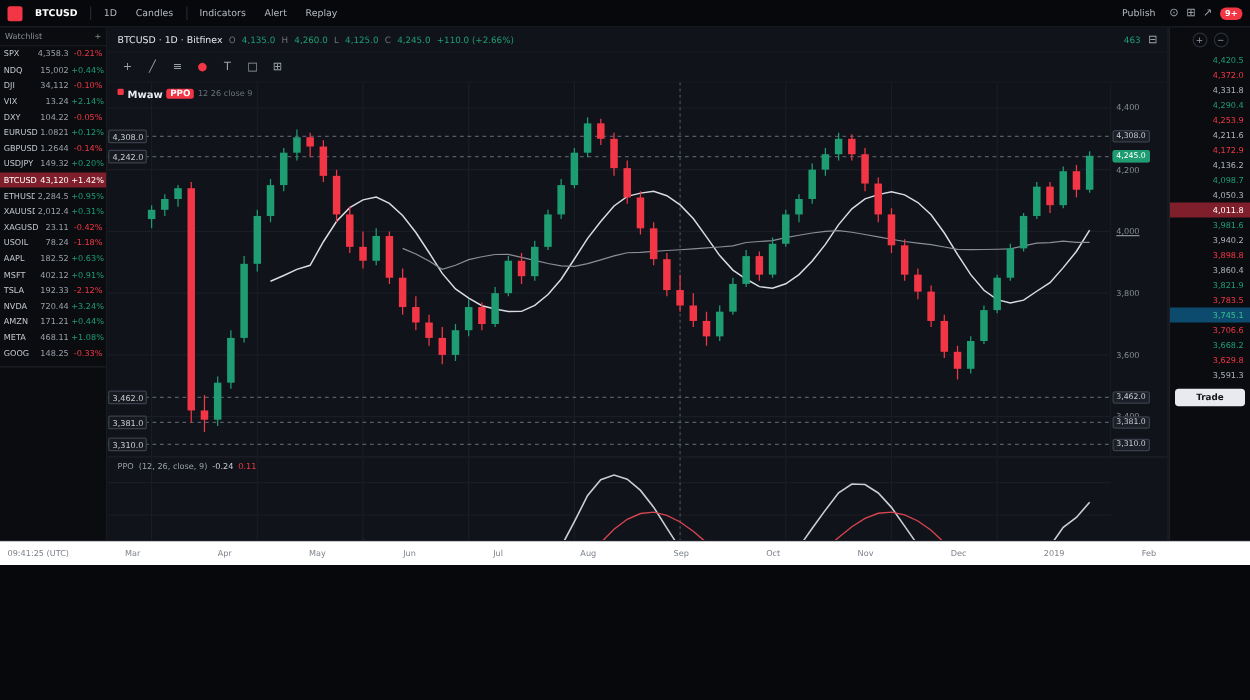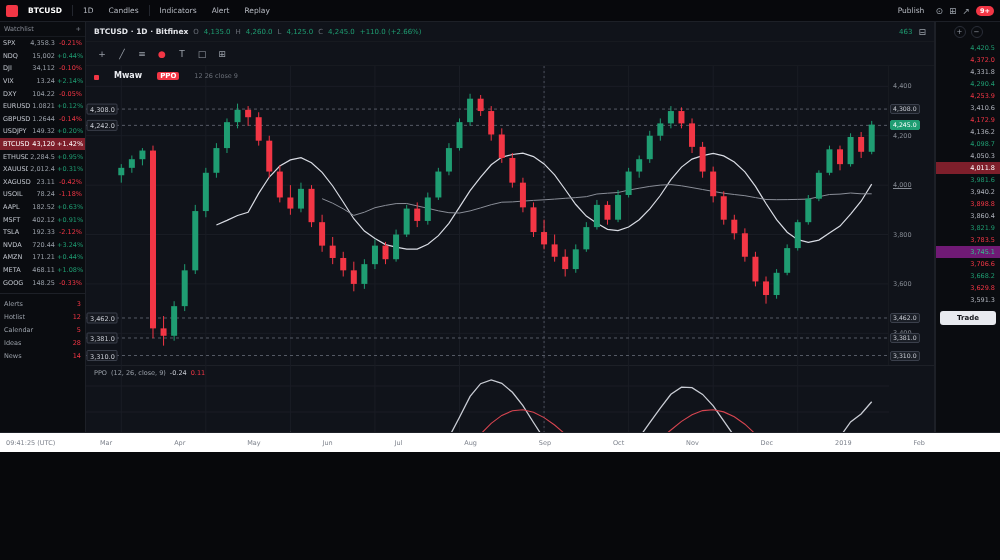--- a/index.html
+++ b/index.html
@@ -27,50 +27,50 @@
   .wl-ch.r{color:#f23645}.wl-ch.g{color:#1f9d72}
   .wl-row.hl{background:#7e1f2b}
   .wl-row.hl .wl-sym,.wl-row.hl .wl-val,.wl-row.hl .wl-ch{color:#fff}
   .sep{height:1px;background:#1d2027;margin:4px 0}
   .pn-row{display:flex;justify-content:space-between;padding:2.5px 4px;color:#9aa0a9}
   .pn-val{color:#f23645}
 
   
   .main{position:absolute;top:22px;left:86px;width:849px;bottom:20px;background:#10131a;border-right:1px solid #1d2027;display:flex;flex-direction:column}
   .chead{height:20px;flex:none;display:flex;align-items:center;gap:5px;padding:0 8px;font-size:7px;color:#9aa0a9;border-bottom:1px solid #171a20}
-  .chead .t{color:#e4e6eb;font-size:7.5px;font-weight:bold}
+  .chead .t{color:#e4e6eb;font-size:7.5px;font-weight:normal}
   .lbl{color:#6b7079}
   .gv{color:#1f9d72}
   .chead-right{margin-left:auto;display:flex;align-items:center;gap:6px;color:#6b7079}
   .tools{height:24px;flex:none;display:flex;align-items:center;gap:4px;padding:0 8px;border-bottom:1px solid #171a20}
   .tool{width:16px;height:16px;display:flex;align-items:center;justify-content:center;color:#9aa0a9;border-radius:2px;font-size:9px;cursor:pointer}
   .tool.active{color:#f23645}
   .chartwrap{position:relative;height:300px;flex:none;display:flex;border-bottom:1px solid #1d2027}
   svg{display:block;background:transparent}
   .axis{width:46px;position:relative;border-left:1px solid #171a20;font-size:6.5px;color:#868b94;flex:none}
   .tick{position:absolute;left:4px}
   .tag{position:absolute;left:1px;padding:0 2px;border-radius:2px;font-size:6.2px;background:#1b1f27;border:1px solid #3a3f4b;color:#c9ccd4;line-height:8px}
   .tag.last{background:#1f9d72;border-color:#1f9d72;color:#fff}
-  .ind-title{position:absolute;top:5px;left:8px;display:flex;align-items:flex-end;gap:15px;font-size:8px;z-index:2}
+  .ind-title{position:absolute;top:5px;left:8px;display:flex;align-items:flex-start;gap:3px;font-size:8px;z-index:2}
   .ind-title .dot{width:5px;height:5px;background:#f23645;border-radius:1px}
   .ind-title .nm{color:#e8eaef;font-weight:bold}
   .ind-title .bdg{background:#f23645;color:#fff;padding:0 3px;border-radius:2px;font-size:7px;font-weight:bold}
   .ind-title .sub{color:#6b7079;font-size:6.5px}
   .lowerwrap{position:relative;flex:1;display:flex}
   .ind-head{position:absolute;top:3px;left:8px;font-size:6.5px;color:#9aa0a9;display:flex;gap:4px;z-index:2}
   .v1{color:#c9ccd4}.v2{color:#f23645}
 
   
   .right{position:absolute;top:22px;right:0;width:65px;bottom:20px;background:#0a0c10;border-left:1px solid #1d2027;font-size:6.5px;padding-top:2px;overflow:hidden}
   .rp-icons{display:flex;gap:5px;justify-content:center;padding:2px 0 4px}
   .rp-ic{width:12px;height:12px;border:1px solid #2a2e38;border-radius:50%;display:flex;align-items:center;justify-content:center;color:#9aa0a9;font-size:7px;cursor:pointer}
   .rp-row{height:12px;display:flex;align-items:center;justify-content:flex-end;padding:0 5px;cursor:default}
   .rp-row.r{color:#f23645}.rp-row.g{color:#1f9d72}.rp-row.w{color:#aeb2bb}
   .rp-row.hlr{background:#7e1f2b;color:#fff}
-  .rp-row.hlg{background:#701a75;color:#35c08e}
+  .rp-row.hlg{background:#0c4a6e;color:#35c08e}
   .trade-btn{margin:5px 4px;height:14px;background:#e8eaef;color:#14161b;border-radius:3px;display:flex;align-items:center;justify-content:center;font-size:7px;font-weight:bold;cursor:pointer}
 
   
   .bottom{position:absolute;left:0;right:0;bottom:0;height:20px;background:#ffffff;border-top:1px solid #1d2027;font-size:6.5px;color:#7d828c}
   .clock{position:absolute;left:6px;top:6px}
   #datelabels{position:absolute;left:100px;right:75px;top:6px;display:flex;justify-content:space-between}
 </style>
 </head>
 <body>
 
@@ -196,42 +196,20 @@
           <span class="wl-val">468.11</span>
           <span class="wl-ch g">+1.08%</span>
         </div>
         <div class="wl-row">
           <span class="wl-sym">GOOG</span>
           <span class="wl-val">148.25</span>
           <span class="wl-ch r">-0.33%</span>
         </div>
       </div>
     <div class="sep"></div>
-    <div id="panelrows">
-        <div class="pn-row">
-          <span>Alerts</span>
-          <span class="pn-val">3</span>
-        </div>
-        <div class="pn-row">
-          <span>Hotlist</span>
-          <span class="pn-val">12</span>
-        </div>
-        <div class="pn-row">
-          <span>Calendar</span>
-          <span class="pn-val">5</span>
-        </div>
-        <div class="pn-row">
-          <span>Ideas</span>
-          <span class="pn-val">28</span>
-        </div>
-        <div class="pn-row">
-          <span>News</span>
-          <span class="pn-val">14</span>
-        </div>
-      </div>
   </aside>
 
   <main class="main">
     <div class="chead">
       <span class="t">BTCUSD · 1D · Bitfinex</span>
       <span class="lbl">O</span>
       <span class="gv">4,135.0</span>
       <span class="lbl">H</span>
       <span class="gv">4,260.0</span>
       <span class="lbl">L</span>
@@ -493,21 +471,21 @@
     <div class="rp-icons">
       <div class="rp-ic">+</div>
       <div class="rp-ic">−</div>
     </div>
     <div id="rightrows">
         <div class="rp-row g">4,420.5</div>
         <div class="rp-row r">4,372.0</div>
         <div class="rp-row w">4,331.8</div>
         <div class="rp-row g">4,290.4</div>
         <div class="rp-row r">4,253.9</div>
-        <div class="rp-row w">3,410.6</div>
+        <div class="rp-row w">4,211.6</div>
         <div class="rp-row r">4,172.9</div>
         <div class="rp-row w">4,136.2</div>
         <div class="rp-row g">4,098.7</div>
         <div class="rp-row w">4,050.3</div>
         <div class="rp-row hlr">4,011.8</div>
         <div class="rp-row g">3,981.6</div>
         <div class="rp-row w">3,940.2</div>
         <div class="rp-row r">3,898.8</div>
         <div class="rp-row w">3,860.4</div>
         <div class="rp-row g">3,821.9</div>

